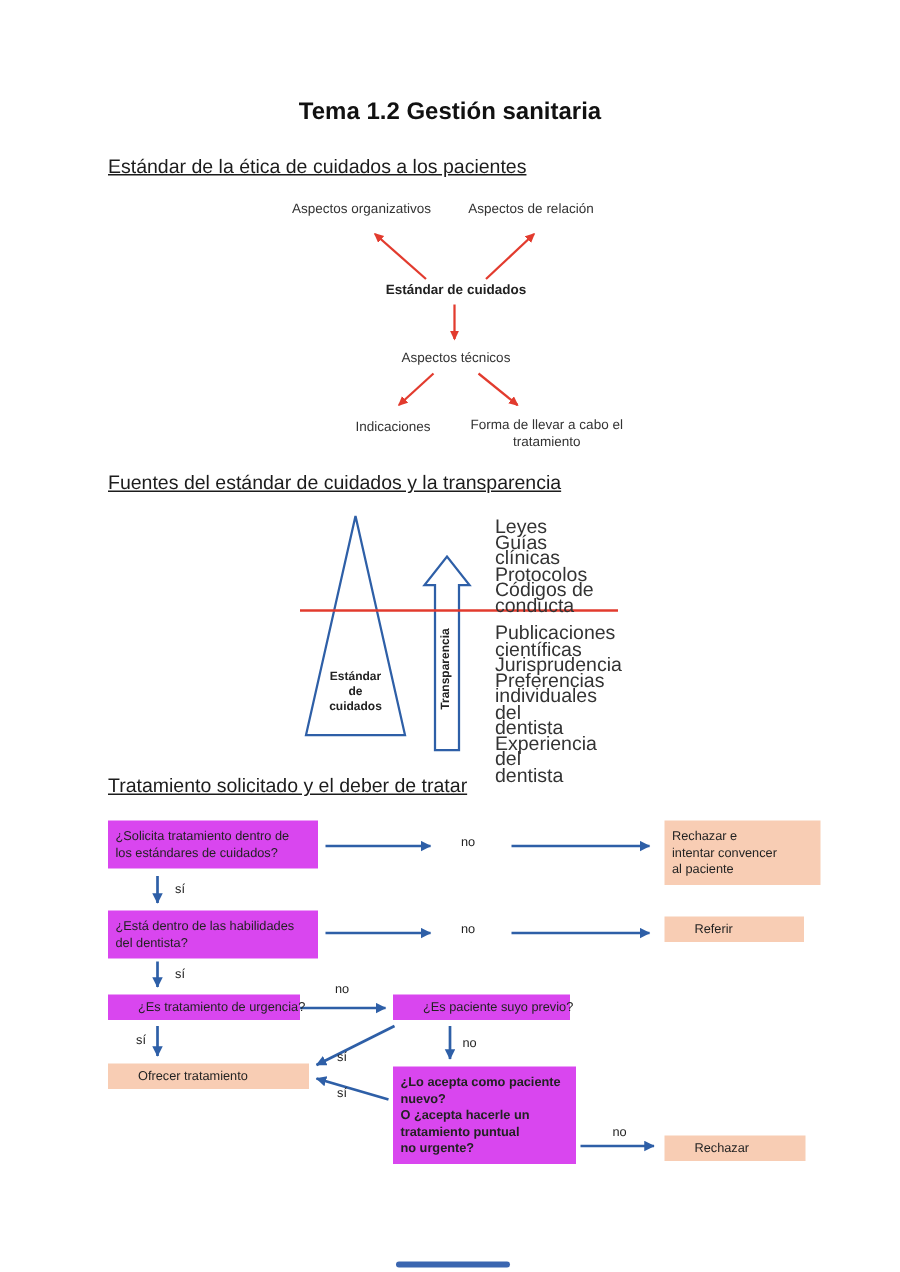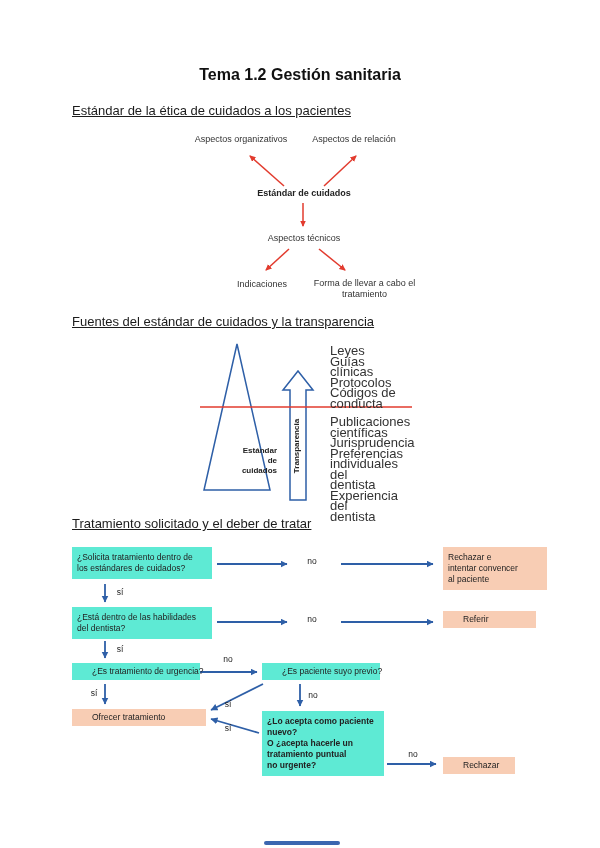--- a/index.html
+++ b/index.html
@@ -6,21 +6,21 @@
   html,body { background:#ffffff; font-family:"Liberation Sans", sans-serif; }
   .page { position:relative; width:600px; height:848px; background:#ffffff; margin:0 auto; overflow:hidden; }
   .abs { position:absolute; }
   .title { font-size:16px; font-weight:bold; color:#111; text-align:center; width:100%; }
   .heading { font-size:13px; color:#1c1c1c; text-decoration:underline; }
   .dlabel { font-size:9px; color:#333; text-align:center; line-height:11px; }
   .dlabel.bold { font-weight:bold; color:#222; }
   .src-item { font-size:13px; color:#333; line-height:10.5px; display:block;padding-left:12px; }
   .tri-label { font-size:8px; font-weight:bold; color:#222; text-align:center; line-height:10px; white-space:pre-line; }
   .vert-label { font-size:8px; font-weight:bold; color:#222; text-align:center; transform:rotate(-90deg); }
-  .qbox { background:#5eead4; font-size:8.5px; color:#222; line-height:11px; padding:5px 5px; }
+  .qbox { background:#d946ef; font-size:8.5px; color:#222; line-height:11px; padding:5px 5px; }
   .rbox { background:#f8cdb4; font-size:8.5px; color:#222; line-height:11px; padding:5px 5px; }
   .slim { padding:3px 20px; white-space:nowrap; }
   .preline { white-space:pre-line; }
   .lbl { font-size:8.5px; color:#222; text-align:center; width:20px; }
   svg.overlay { position:absolute; left:0; top:0; }
   .textlayer { position:relative; z-index:2; }
   .footer-mark { background:#3b66b0; border-radius:2px; }
 </style>
 </head>
 <body>
@@ -89,21 +89,21 @@
       <span class="src-item">Códigos de conducta</span>
     </div>
 
     <div class="abs" style="left:318px; top:417px; width:64px;">
       <span class="src-item">Publicaciones científicas</span>
       <span class="src-item">Jurisprudencia</span>
       <span class="src-item">Preferencias individuales del dentista</span>
       <span class="src-item">Experiencia del dentista</span>
     </div>
 
-    <div class="abs tri-label" style="left:197px; top:446px; width:80px;text-align:right;">Estándar
+    <div class="abs tri-label" style="left:197px; top:446px; width:80px;">Estándar
 de
 cuidados</div>
     <div class="abs vert-label" style="left:248px; top:440px; width:100px; height:12px;">Transparencia</div>
 
     <div class="abs heading" style="left:72px; top:516px;">Tratamiento solicitado y el deber de tratar</div>
 
     <div class="abs qbox preline" style="left:72px; top:547px; width:140px;">¿Solicita tratamiento dentro de
 los estándares de cuidados?</div>
     <div class="abs rbox preline" style="left:443px; top:547px; width:104px;">Rechazar e
 intentar convencer
@@ -116,21 +116,21 @@
     <div class="abs qbox slim" style="left:72px; top:663px; width:128px;">¿Es tratamiento de urgencia?</div>
     <div class="abs qbox slim" style="left:262px; top:663px; width:118px;">¿Es paciente suyo previo?</div>
 
     <div class="abs rbox slim" style="left:72px; top:709px; width:134px;">Ofrecer tratamiento</div>
     <div class="abs qbox preline" style="left:262px; top:711px; width:122px;font-weight:bold;">¿Lo acepta como paciente
 nuevo?
 O ¿acepta hacerle un
 tratamiento puntual
 no urgente?</div>
 
-    <div class="abs rbox slim" style="left:443px; top:757px; width:72px;text-align:right;">Rechazar</div>
+    <div class="abs rbox slim" style="left:443px; top:757px; width:94px;">Rechazar</div>
 
     <div class="abs lbl" style="left:302px; top:556px;">no</div>
     <div class="abs lbl" style="left:110px; top:587px;">sí</div>
     <div class="abs lbl" style="left:302px; top:614px;">no</div>
     <div class="abs lbl" style="left:110px; top:644px;">sí</div>
     <div class="abs lbl" style="left:218px; top:654px;">no</div>
     <div class="abs lbl" style="left:84px; top:688px;">sí</div>
     <div class="abs lbl" style="left:303px; top:690px;">no</div>
     <div class="abs lbl" style="left:218px; top:699px;">sí</div>
     <div class="abs lbl" style="left:218px; top:723px;">sí</div>

